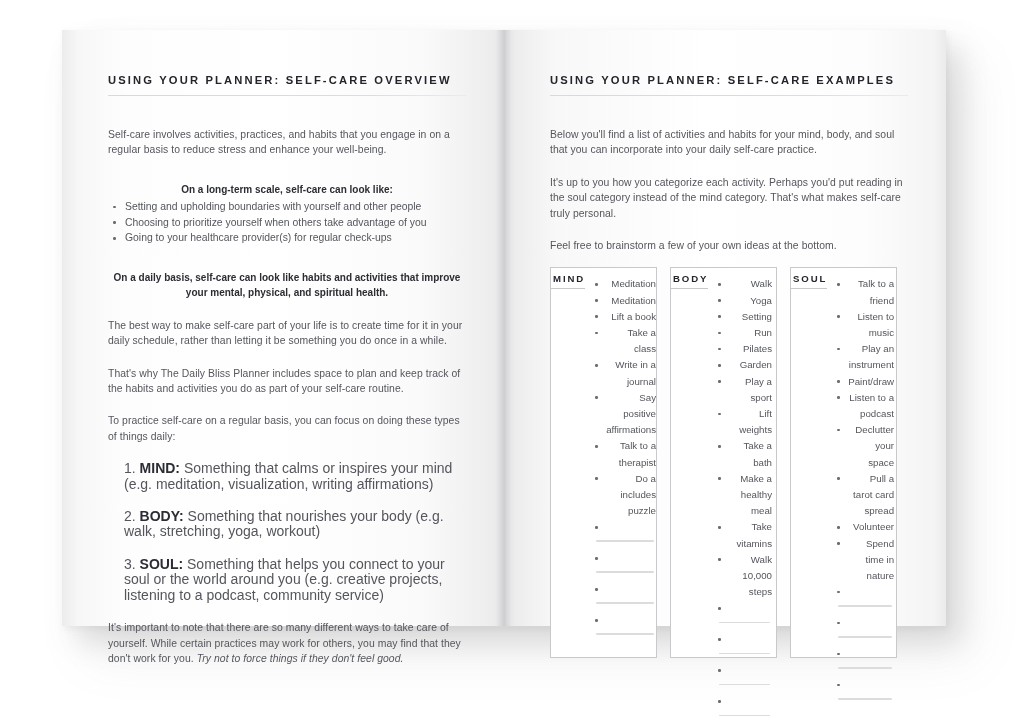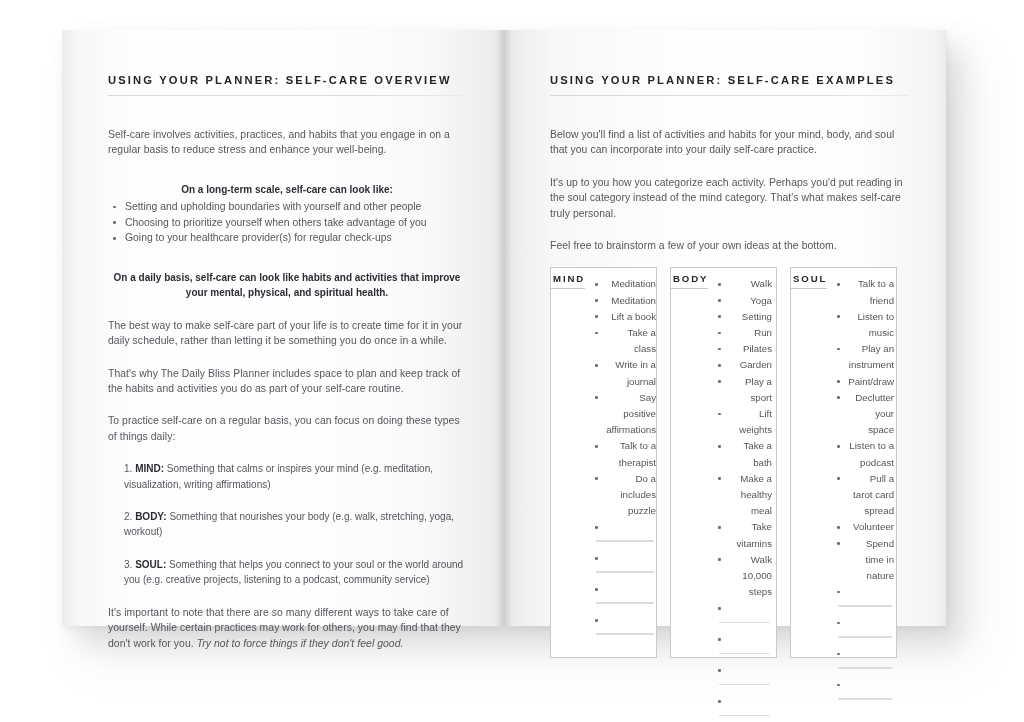--- a/index.html
+++ b/index.html
@@ -122,21 +122,21 @@
     top: 6.6px;
     width: 2.6px;
     height: 2.6px;
     border-radius: 50%;
     background: #6a6c71;
   }
 
   .numitem {
     margin-top: 17px;
     padding-left: 16px;
-    font-size: 10px;
+    font-size: 14px;
     line-height: 15.4px;
     color: #54565c;
   }
   .numitem b { color: #2b2d33; font-weight: bold; }
   .numitem .n { color: #54565c; }
 
   em.italic { font-style: italic; color: #54565c; }
 
   
   #cols {
@@ -317,22 +317,22 @@
         </div>
 
         <div class="col">
           <div class="col-head">SOUL</div>
           <div class="col-body">
             <ul class="items">
               <li>Talk to a friend</li>
               <li>Listen to music</li>
               <li>Play an instrument</li>
               <li>Paint/draw</li>
+              <li>Listen to a podcast</li>
               <li>Declutter your space</li>
-              <li>Listen to a podcast</li>
               <li>Pull a tarot card spread</li>
               <li>Volunteer</li>
               <li>Spend time in nature</li>
               <li class="blank">
                   <span class="rule"></span>
                 </li>
               <li class="blank">
                   <span class="rule"></span>
                 </li>
               <li class="blank">

